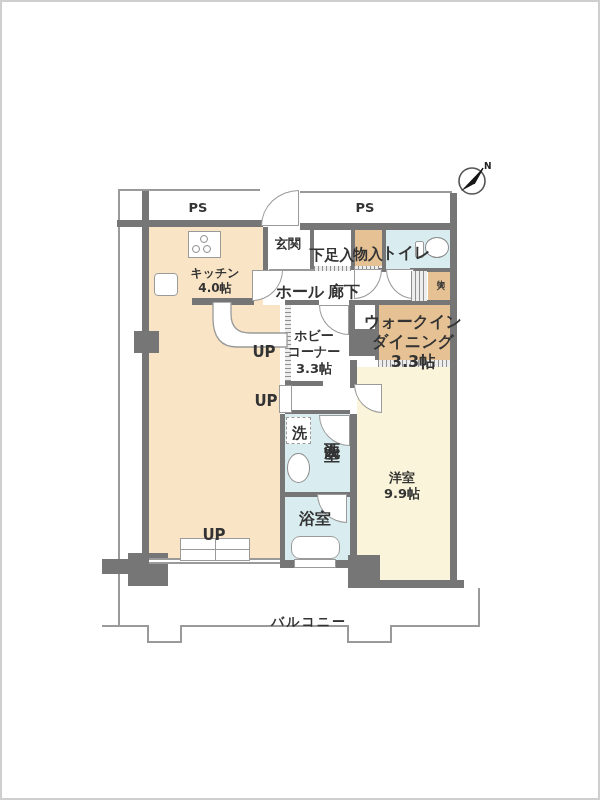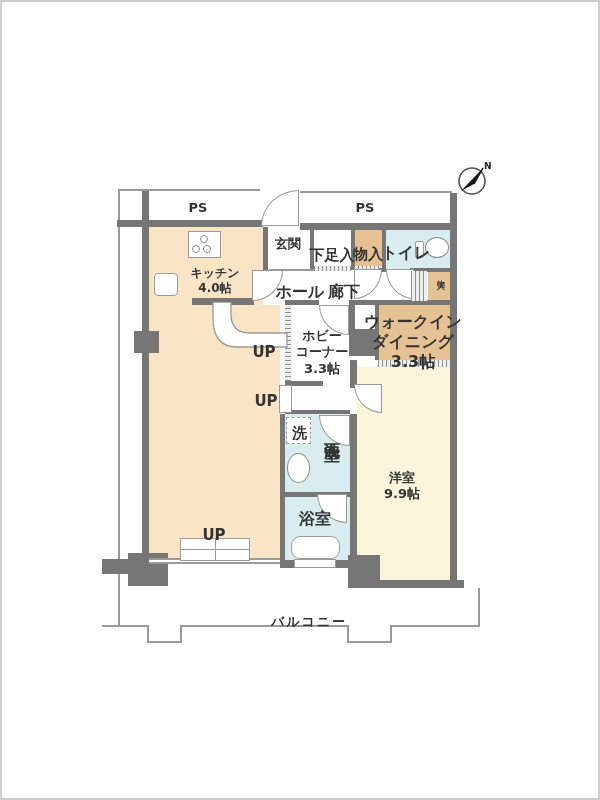--- a/index.html
+++ b/index.html
@@ -144,21 +144,21 @@
   </div>
 
   <div class="lbl fs11" style="left:286px;top:234px">玄関</div>
   <div class="lbl fs9" style="left:330px;top:244px">下足入</div>
   <div class="lbl fs9" style="left:366px;top:243px">物入</div>
   <div class="lbl fs10" style="left:404px;top:241px">トイレ</div>
   <div class="lbl fs10" style="left:298px;top:280px">ホール</div>
   <div class="lbl fs10" style="left:342px;top:280px">廊下</div>
   <div class="lbl fs8 vert" style="left:433px;top:272px">物入</div>
 
-  <div class="lbl fs11" style="left:320px;top:326px">
+  <div class="lbl fs11" style="left:312px;top:326px">
     <span>ホビー</span><br>
     <span>コーナー</span><br>
     <span>3.3帖</span>
   </div>
 
   <div class="lbl fs10" style="left:411px;top:310px">
     <span>ウォークイン</span><br>
     <span>ダイニング</span><br>
     <span>3.3帖</span>
   </div>

